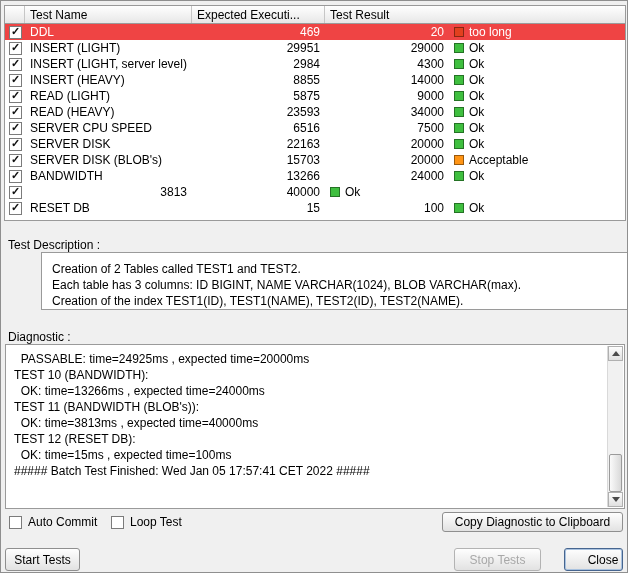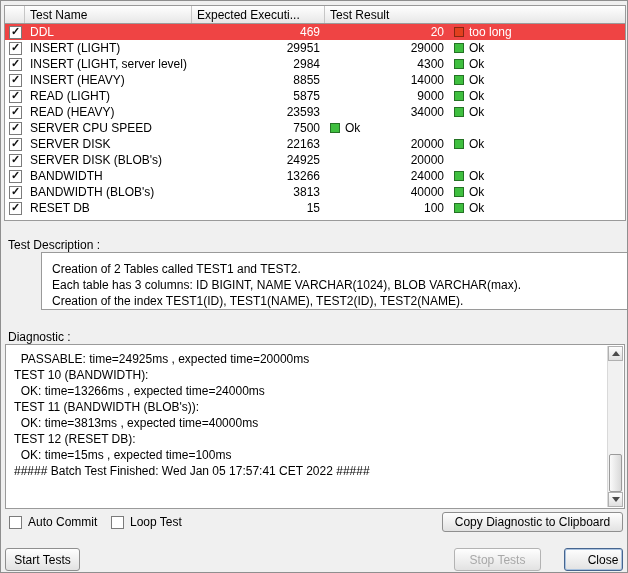--- a/index.html
+++ b/index.html
@@ -177,20 +177,21 @@
         <span class="status-square" style="background: rgb(63, 191, 63);"></span>
         <span class="result-text">Ok</span>
       </div>
     </div>
 
     <div class="tr">
       <div class="td cb-cell">
         <span class="checkbox checked"></span>
       </div>
       <div class="td cell-name">SERVER CPU SPEED</div>
+      <div class="td num cell-exec">6516</div>
       <div class="td num cell-expected">7500</div>
       <div class="td cell-result">
         <span class="status-square" style="background: rgb(63, 191, 63);"></span>
         <span class="result-text">Ok</span>
       </div>
     </div>
 
     <div class="tr">
       <div class="td cb-cell">
         <span class="checkbox checked"></span>
@@ -202,42 +203,45 @@
         <span class="status-square" style="background: rgb(63, 191, 63);"></span>
         <span class="result-text">Ok</span>
       </div>
     </div>
 
     <div class="tr">
       <div class="td cb-cell">
         <span class="checkbox checked"></span>
       </div>
       <div class="td cell-name">SERVER DISK (BLOB's)</div>
-      <div class="td num cell-exec">24925</div>
+      <div class="td num cell-exec">15703</div>
       <div class="td num cell-expected">20000</div>
+      <div class="td cell-result">
+        <span class="status-square" style="background: rgb(255, 148, 20);"></span>
+        <span class="result-text">Acceptable</span>
+      </div>
     </div>
 
     <div class="tr">
       <div class="td cb-cell">
         <span class="checkbox checked"></span>
       </div>
       <div class="td cell-name">BANDWIDTH</div>
       <div class="td num cell-exec">13266</div>
       <div class="td num cell-expected">24000</div>
       <div class="td cell-result">
         <span class="status-square" style="background: rgb(63, 191, 63);"></span>
         <span class="result-text">Ok</span>
       </div>
     </div>
 
     <div class="tr">
       <div class="td cb-cell">
         <span class="checkbox checked"></span>
       </div>
-      <div class="td cell-name">BANDWIDTH (BLOB's)</div>
       <div class="td num cell-exec">3813</div>
       <div class="td num cell-expected">40000</div>
       <div class="td cell-result">
         <span class="status-square" style="background: rgb(63, 191, 63);"></span>
         <span class="result-text">Ok</span>
       </div>
     </div>
 
     <div class="tr">
       <div class="td cb-cell">

